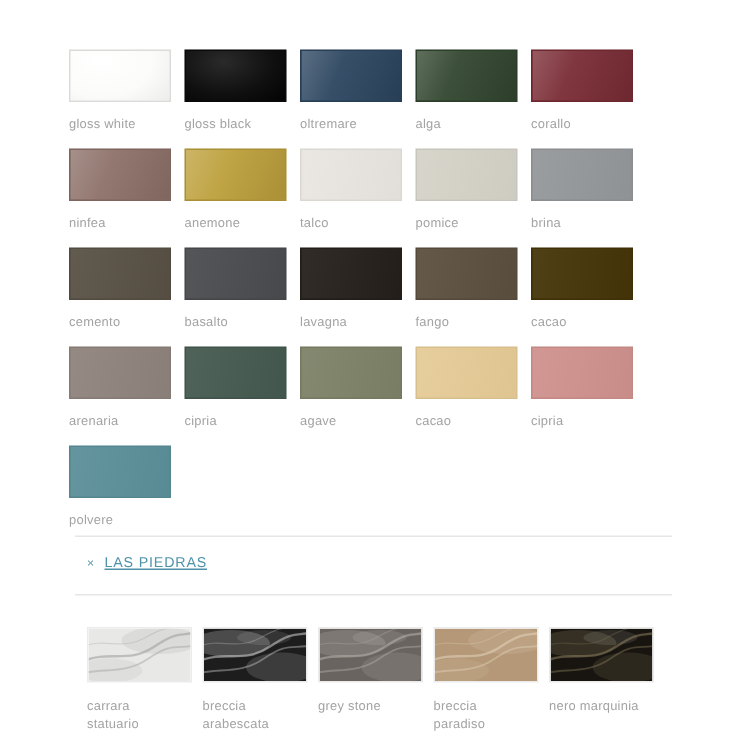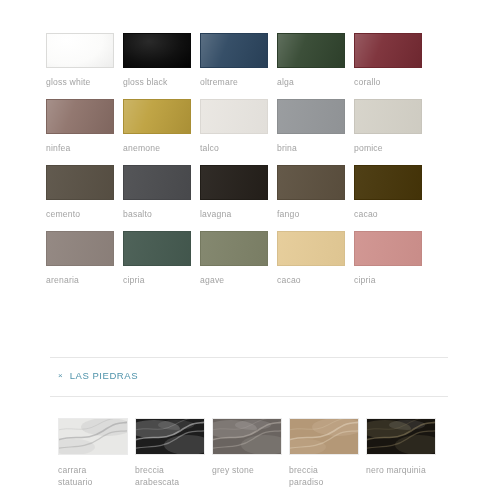--- a/index.html
+++ b/index.html
@@ -84,20 +84,21 @@
     line-height: 8px;
     color: #5b97ad;
     display: inline-block;
     transform: translateY(0px);
   }
   .accordion-title {
     font-size: 9.5px;
     letter-spacing: .55px;
     color: #4f93ab;
     font-family: "Liberation Sans", sans-serif;
+    text-decoration: underline;
   }
 
   
   .stone-grid {
     position: absolute;
     left: 58px;
     top: 418px;
     width: 404px;
     display: flex;
     flex-wrap: wrap;
@@ -172,32 +173,32 @@
         </div>
         <div class="chip-label">anemone</div>
       </div>
       <div class="cell">
         <div class="chip" style="background: rgb(233, 230, 225); border: 1px solid rgba(0, 0, 0, 0.06);">
           <div class="sheen" style="background: linear-gradient(100deg, rgba(255, 255, 255, 0.06) 0%, rgba(0, 0, 0, 0.03) 100%);"></div>
         </div>
         <div class="chip-label">talco</div>
       </div>
       <div class="cell">
+        <div class="chip" style="background: rgb(213, 210, 200); border: 1px solid rgba(0, 0, 0, 0.06);">
+          <div class="sheen" style="background: linear-gradient(100deg, rgba(255, 255, 255, 0.06) 0%, rgba(0, 0, 0, 0.03) 100%);"></div>
+        </div>
+        <div class="chip-label">pomice</div>
+      </div>
+      <div class="cell">
         <div class="chip" style="background: rgb(148, 151, 154); border: 1px solid rgba(0, 0, 0, 0.06);">
           <div class="sheen" style="background: linear-gradient(100deg, rgba(255, 255, 255, 0.06) 0%, rgba(0, 0, 0, 0.03) 100%);"></div>
         </div>
         <div class="chip-label">brina</div>
       </div>
       <div class="cell">
-        <div class="chip" style="background: rgb(213, 210, 200); border: 1px solid rgba(0, 0, 0, 0.06);">
-          <div class="sheen" style="background: linear-gradient(100deg, rgba(255, 255, 255, 0.06) 0%, rgba(0, 0, 0, 0.03) 100%);"></div>
-        </div>
-        <div class="chip-label">pomice</div>
-      </div>
-      <div class="cell">
         <div class="chip" style="background: rgb(88, 80, 68); border: 1px solid rgba(0, 0, 0, 0.06);">
           <div class="sheen" style="background: linear-gradient(100deg, rgba(255, 255, 255, 0.06) 0%, rgba(0, 0, 0, 0.03) 100%);"></div>
         </div>
         <div class="chip-label">cemento</div>
       </div>
       <div class="cell">
         <div class="chip" style="background: rgb(74, 75, 78); border: 1px solid rgba(0, 0, 0, 0.06);">
           <div class="sheen" style="background: linear-gradient(100deg, rgba(255, 255, 255, 0.06) 0%, rgba(0, 0, 0, 0.03) 100%);"></div>
         </div>
         <div class="chip-label">basalto</div>
@@ -242,20 +243,26 @@
         <div class="chip" style="background: rgb(229, 203, 150); border: 1px solid rgba(0, 0, 0, 0.06);">
           <div class="sheen" style="background: linear-gradient(100deg, rgba(255, 255, 255, 0.06) 0%, rgba(0, 0, 0, 0.03) 100%);"></div>
         </div>
         <div class="chip-label">cacao</div>
       </div>
       <div class="cell">
         <div class="chip" style="background: rgb(207, 145, 141); border: 1px solid rgba(0, 0, 0, 0.06);">
           <div class="sheen" style="background: linear-gradient(100deg, rgba(255, 255, 255, 0.06) 0%, rgba(0, 0, 0, 0.03) 100%);"></div>
         </div>
         <div class="chip-label">cipria</div>
+      </div>
+      <div class="cell">
+        <div class="chip" style="background: rgb(91, 143, 153); border: 1px solid rgba(0, 0, 0, 0.06);">
+          <div class="sheen" style="background: linear-gradient(100deg, rgba(255, 255, 255, 0.06) 0%, rgba(0, 0, 0, 0.03) 100%);"></div>
+        </div>
+        <div class="chip-label">polvere</div>
       </div>
     </div>
 
   <div class="divider top"></div>
 
   <div class="accordion-header">
     <span class="collapse-icon">×</span>
     <span class="accordion-title">LAS PIEDRAS</span>
   </div>
 

